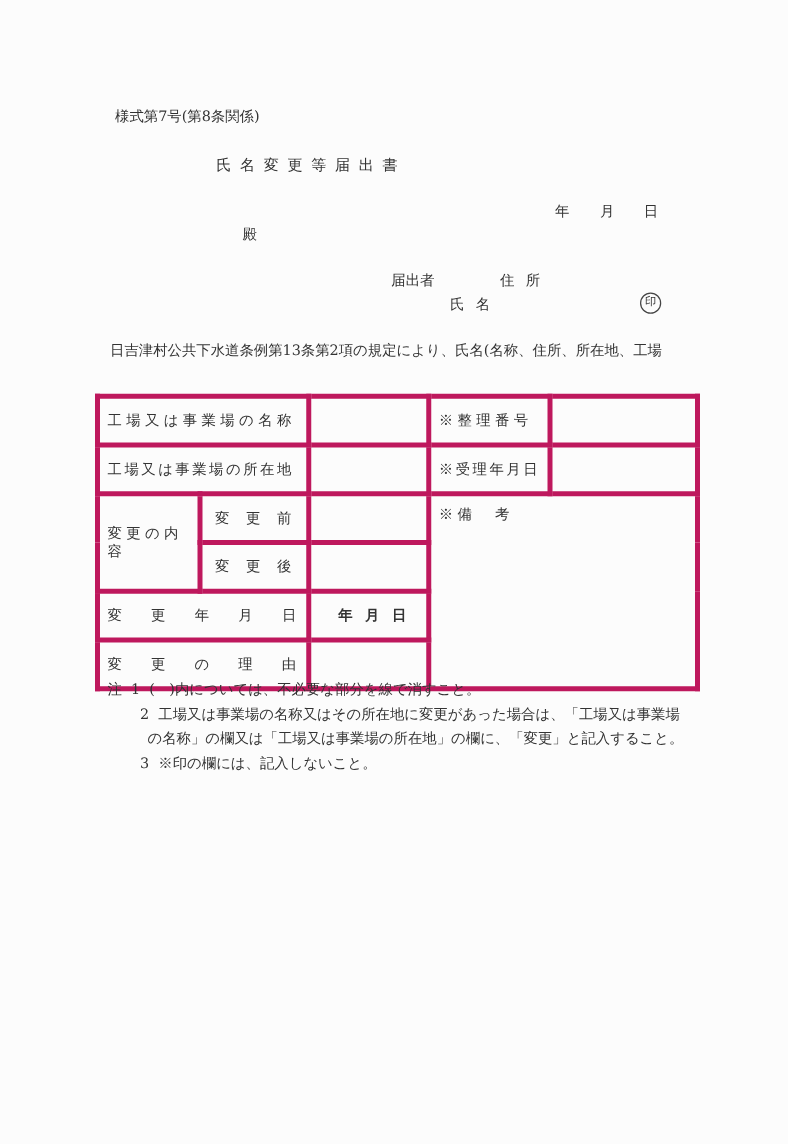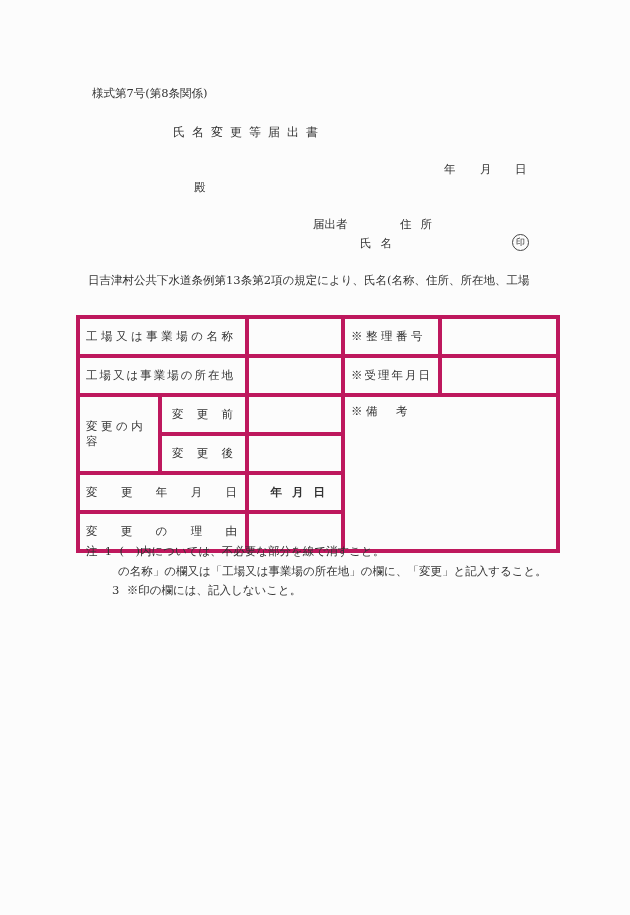--- a/index.html
+++ b/index.html
@@ -125,17 +125,20 @@
         </td>
     <td class="vline"></td>
   </tr>
 </tbody>
   </table>
 
 <div class="abs notes">
   <span class="note-row">
     <span>注</span>&nbsp;&nbsp;<span>1</span>&nbsp;&nbsp;<span>(　)内については、不必要な部分を線で消すこと。</span>
   </span>
+  <span class="note-row indent1">
+    <span>2</span>&nbsp;&nbsp;<span>工場又は事業場の名称又はその所在地に変更があった場合は、「工場又は事業場</span>
+  </span>
   <span class="note-row indent2">の名称」の欄又は「工場又は事業場の所在地」の欄に、「変更」と記入すること。</span>
   <span class="note-row indent1">
     <span>3</span>&nbsp;&nbsp;<span>※印の欄には、記入しないこと。</span>
   </span>
 </div>
 
 </body></html>

